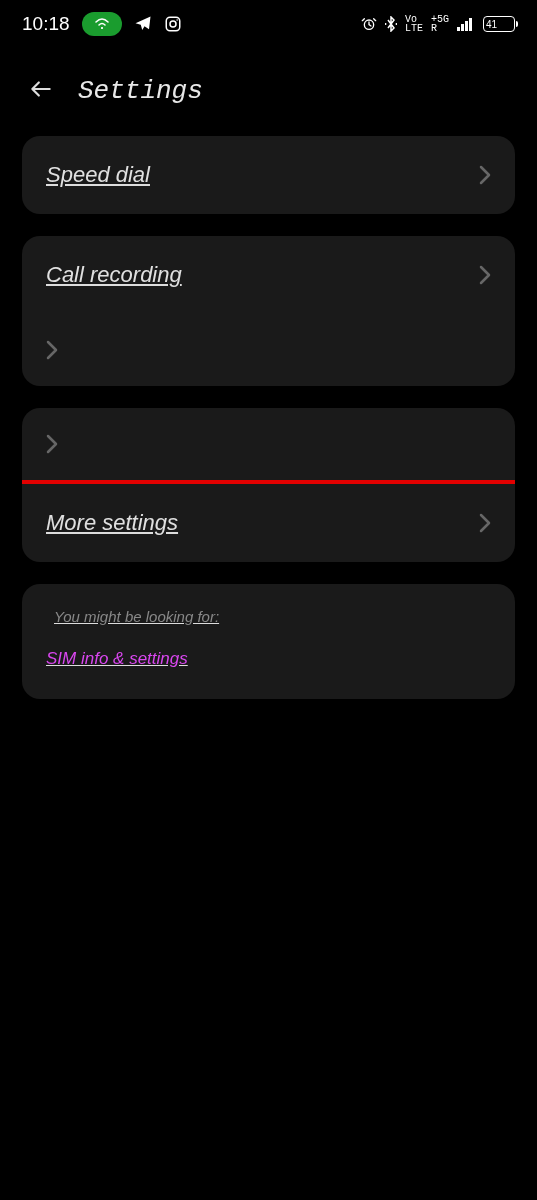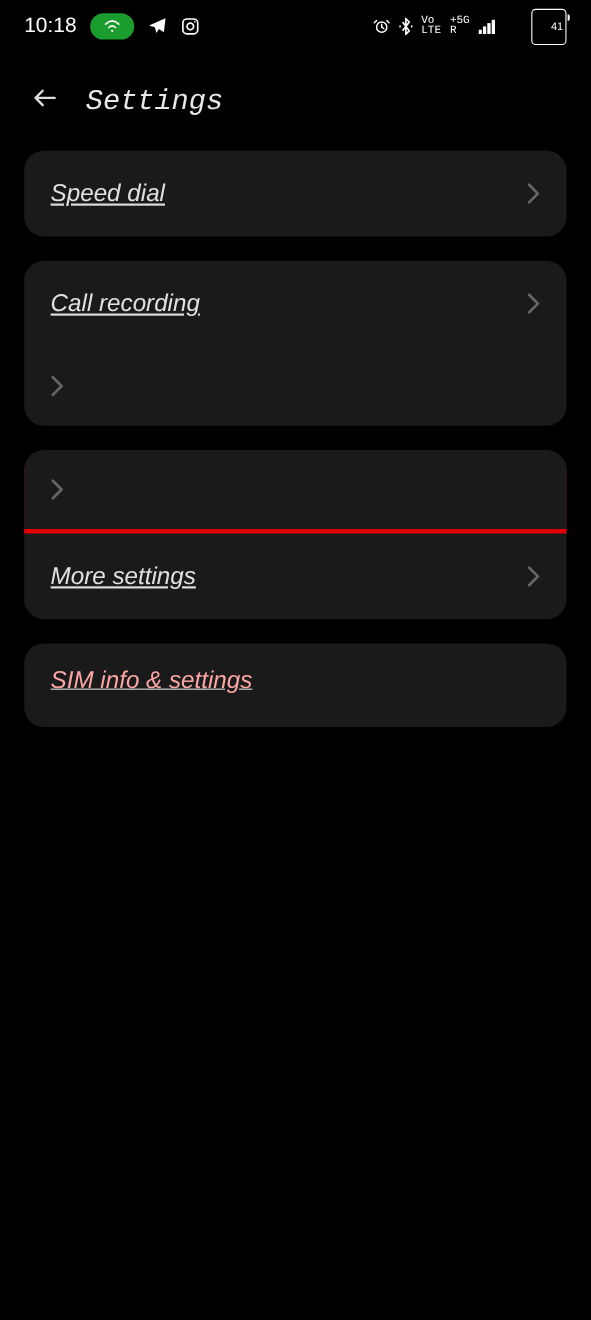--- a/index.html
+++ b/index.html
@@ -45,28 +45,27 @@
       width: 40px;
       height: 24px;
       display: flex;
       align-items: center;
       justify-content: center;
     }
     .battery {
       border: 1.5px solid #fff;
       border-radius: 4px;
       width: 32px;
-      height: 33px;
-      display: flex;
-      align-items: center;
-      justify-content: flex-end;
+      height: 16px;
+      display: flex;
+      align-items: center;
+      justify-content: flex-start;
       font-size: 10px;
       position: relative;
       padding: 0 2px;
-      margin-left: 22px;
     }
     .battery::after {
       content: '';
       position: absolute;
       right: -4px;
       top: 4px;
       width: 2px;
       height: 6px;
       background: #fff;
       border-radius: 0 2px 2px 0;
@@ -122,23 +121,23 @@
     .hint {
       font-size: 15px;
       font-style: italic;
       color: #888;
       padding: 24px 24px 4px 32px;
     }
     .sim-row {
       padding: 20px 24px 30px 24px;
     }
     .sim-label {
-      font-size: 22px;
-      font-style: italic;
-      color: #fca5a5;
+      font-size: 17px;
+      font-style: italic;
+      color: #d946ef;
     }
     .signal-text {
       font-size: 10px;
       line-height: 9px;
       font-family: Liberation Mono, monospace;
     }
   </style>
 </head>
 <body>
 
@@ -228,18 +227,19 @@
     </div>
     <div class="row">
       <span class="row-label">More settings</span>
       <svg class="chevron" width="12" height="20" viewBox="0 0 12 20">
         <path d="M2 2 L10 10 L2 18" stroke="#666" stroke-width="2.5" fill="none" stroke-linecap="round" stroke-linejoin="round"></path>
       </svg>
     </div>
   </div>
 
   <div class="card">
+    <div class="hint">You might be looking for:</div>
     <div class="sim-row">
       <span class="sim-label">SIM info &amp; settings</span>
     </div>
   </div>
 
 </div>
 
 </body></html>

